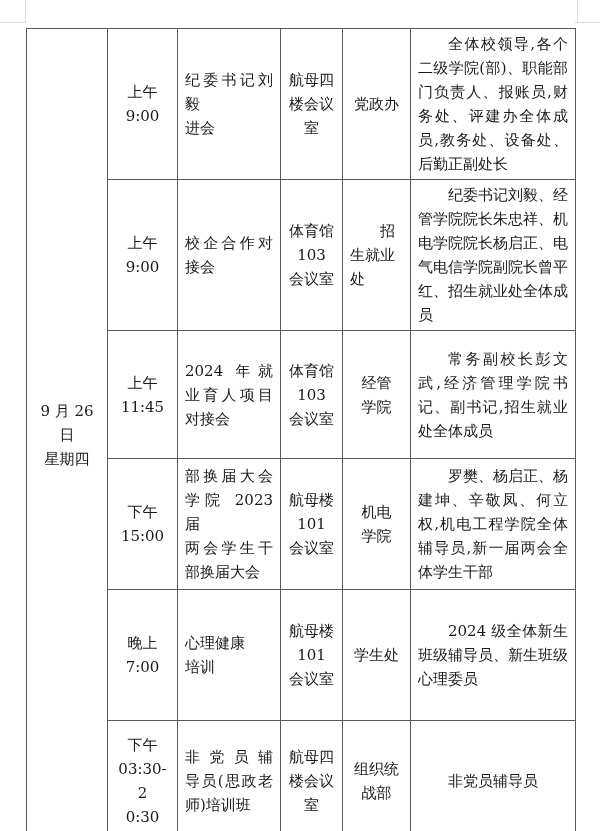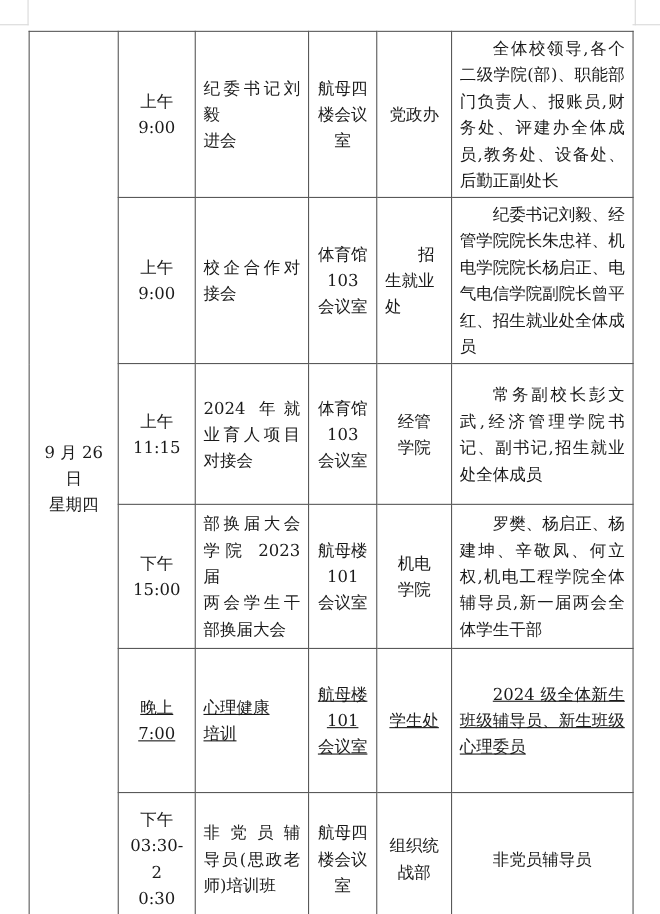--- a/index.html
+++ b/index.html
@@ -25,21 +25,21 @@
   }
   table.sched td{
     border:1px solid #595959;
     vertical-align:middle;
     font-size:15px;
     line-height:1.6;
     padding:3px 7px;
     overflow:hidden;
   }
   .r1{height:137px;} .r2{height:137px;} .r3{height:128px;}
-  .r4{height:131px;} .r5{height:131px;text-decoration:underline;} .r6{height:121px;}
+  .r4{height:131px;} .r5{height:131px;} .r6{height:121px;}
 
   td.c-center{text-align:center;}
   td.c-left{text-align:left;margin-top:31px;}
   
   td.spread .ln:not(:last-child){
     text-align:justify;
     text-align-last:justify;
     text-justify:inter-character;
   }
   td.indent2 .ln:first-child{text-indent:2em;}
@@ -113,21 +113,21 @@
             <div class="ln">招</div>
             <div class="ln">生就业</div>
             <div class="ln">处</div>
           </td>
       <td class="c-left para">纪委书记刘毅、经管学院院长朱忠祥、机电学院院长杨启正、电气电信学院副院长曾平红、招生就业处全体成员</td>
     </tr>
 
     <tr class="r3">
       <td class="c-center">
             <div class="ln">上午</div>
-            <div class="ln">11:15</div>
+            <div class="ln">11:45</div>
           </td>
       <td class="c-left spread">
             <div class="ln">2024 年就</div>
             <div class="ln">业育人项目</div>
             <div class="ln">对接会</div>
           </td>
       <td class="c-center">
             <div class="ln">体育馆</div>
             <div class="ln">103</div>
             <div class="ln">会议室</div>

